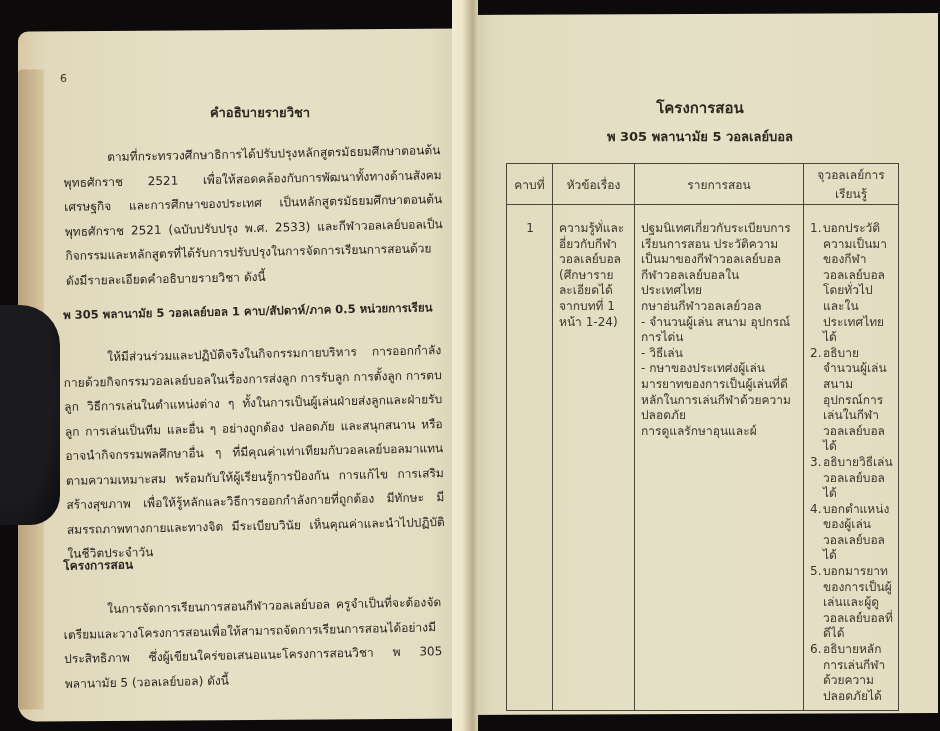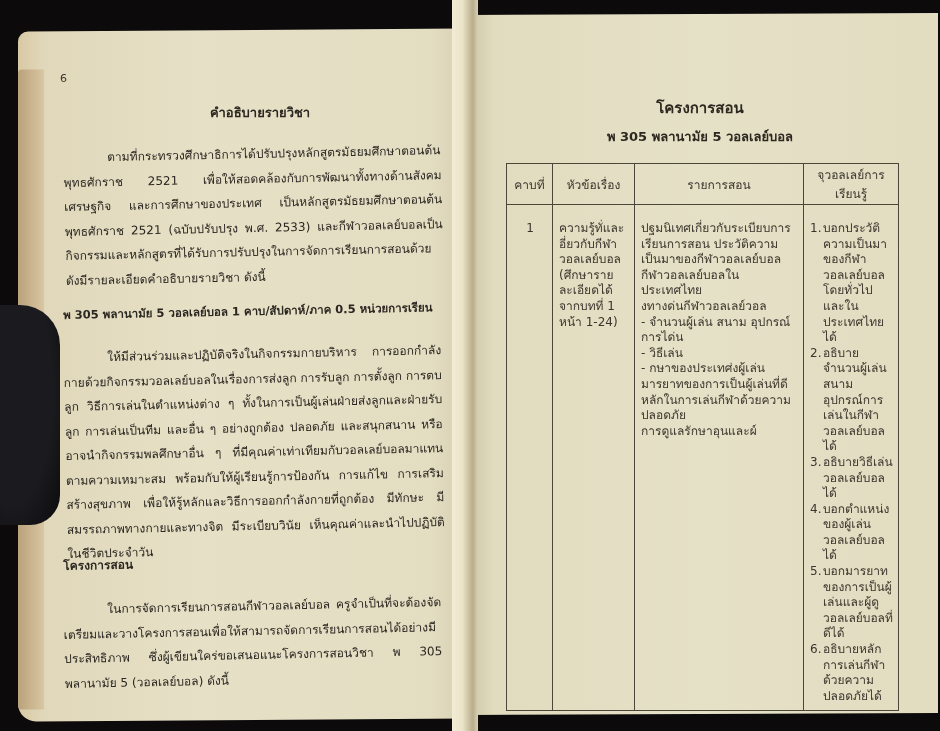--- a/index.html
+++ b/index.html
@@ -117,21 +117,21 @@
   </thead>
   <tbody>
     <tr>
       <td class="period">1</td>
       <td>
         <div>ความรู้ทั่และอี่ยวกับกีฬาวอลเลย์บอล</div>
         <div>(ศึกษารายละเอียดได้จากบทที่ 1 หน้า 1-24)</div>
       </td>
       <td>
         <div>ปฐมนิเทศเกี่ยวกับระเบียบการเรียนการสอน ประวัติความเป็นมาของกีฬาวอลเลย์บอล กีฬาวอลเลย์บอลในประเทศไทย</div>
-        <div>งทางด่นกีฬาวอลเลย์วอล</div>
+        <div>กษาอ่นกีฬาวอลเลย์วอล</div>
         <div>- จำนวนผู้เล่น สนาม อุปกรณ์ การได่น</div>
         <div>- วิธีเล่น</div>
         <div>- กษาของประเทศ่งผู้เล่น</div>
         <div>มารยาทของการเป็นผู้เล่นที่ดี</div>
         <div>หลักในการเล่นกีฬาด้วยความปลอดภัย</div>
         <div>การดูแลรักษาอุนและผ์</div>
       </td>
       <td>
         <div class="obj-item">
             <span class="obj-num">1.</span>

